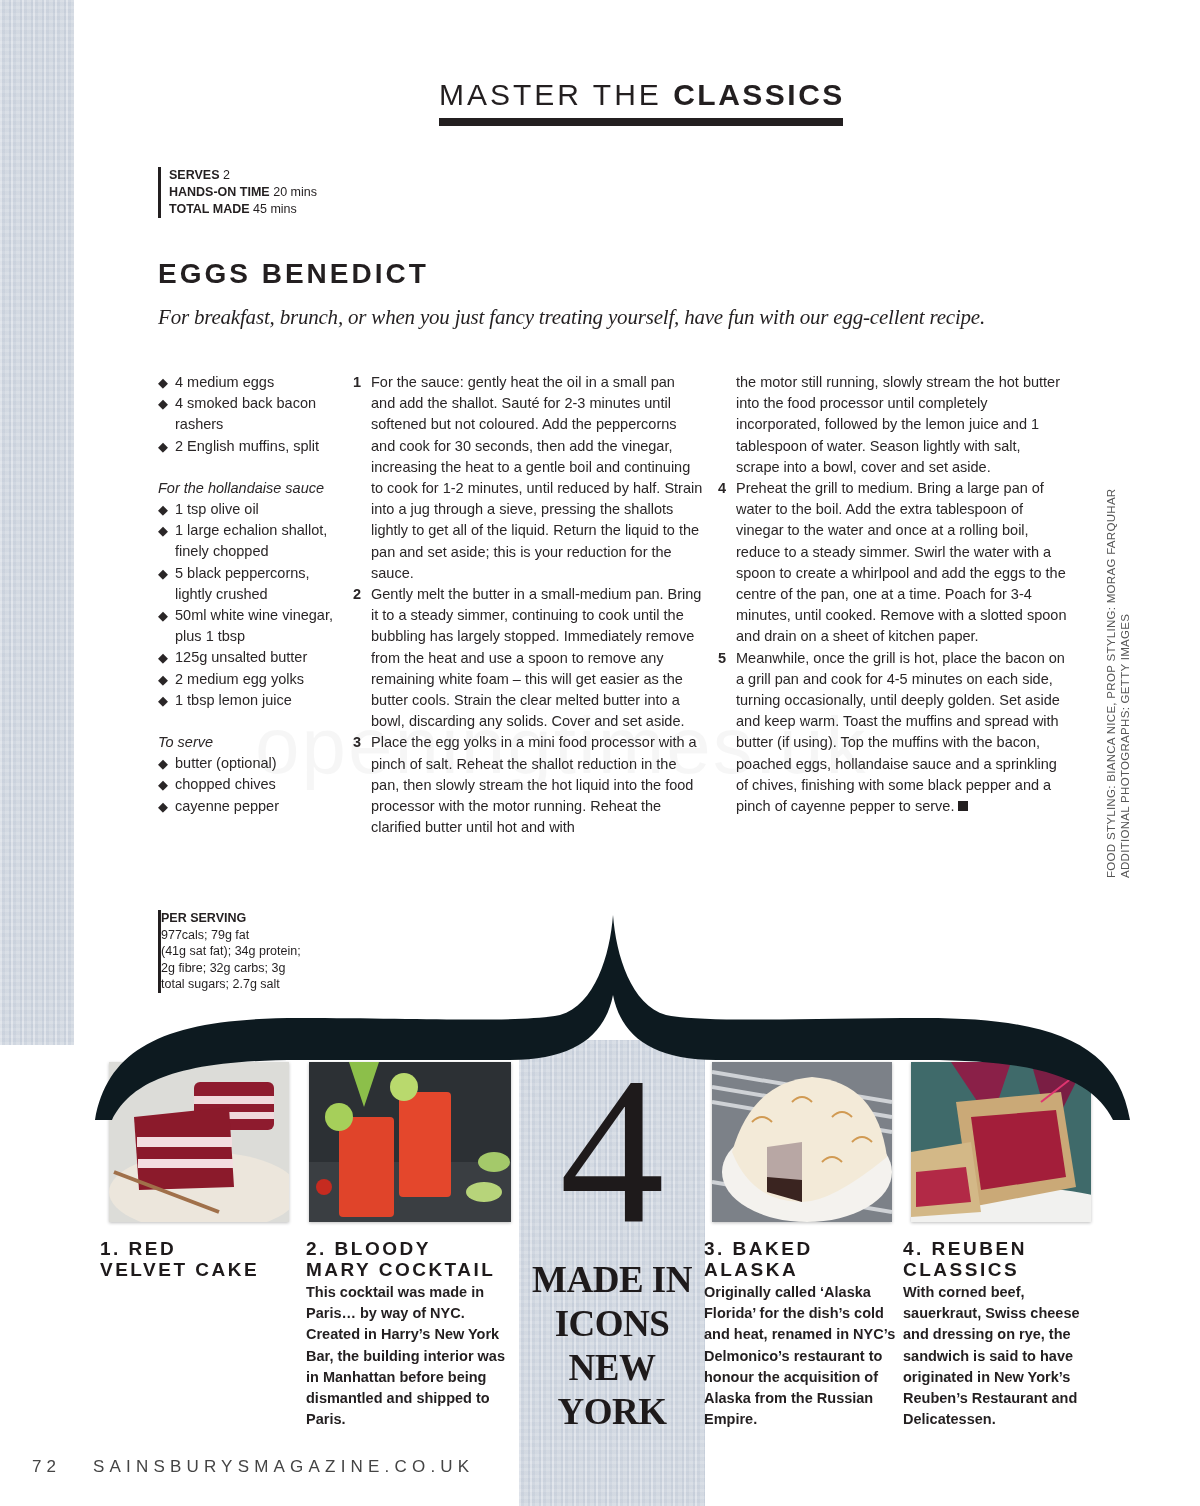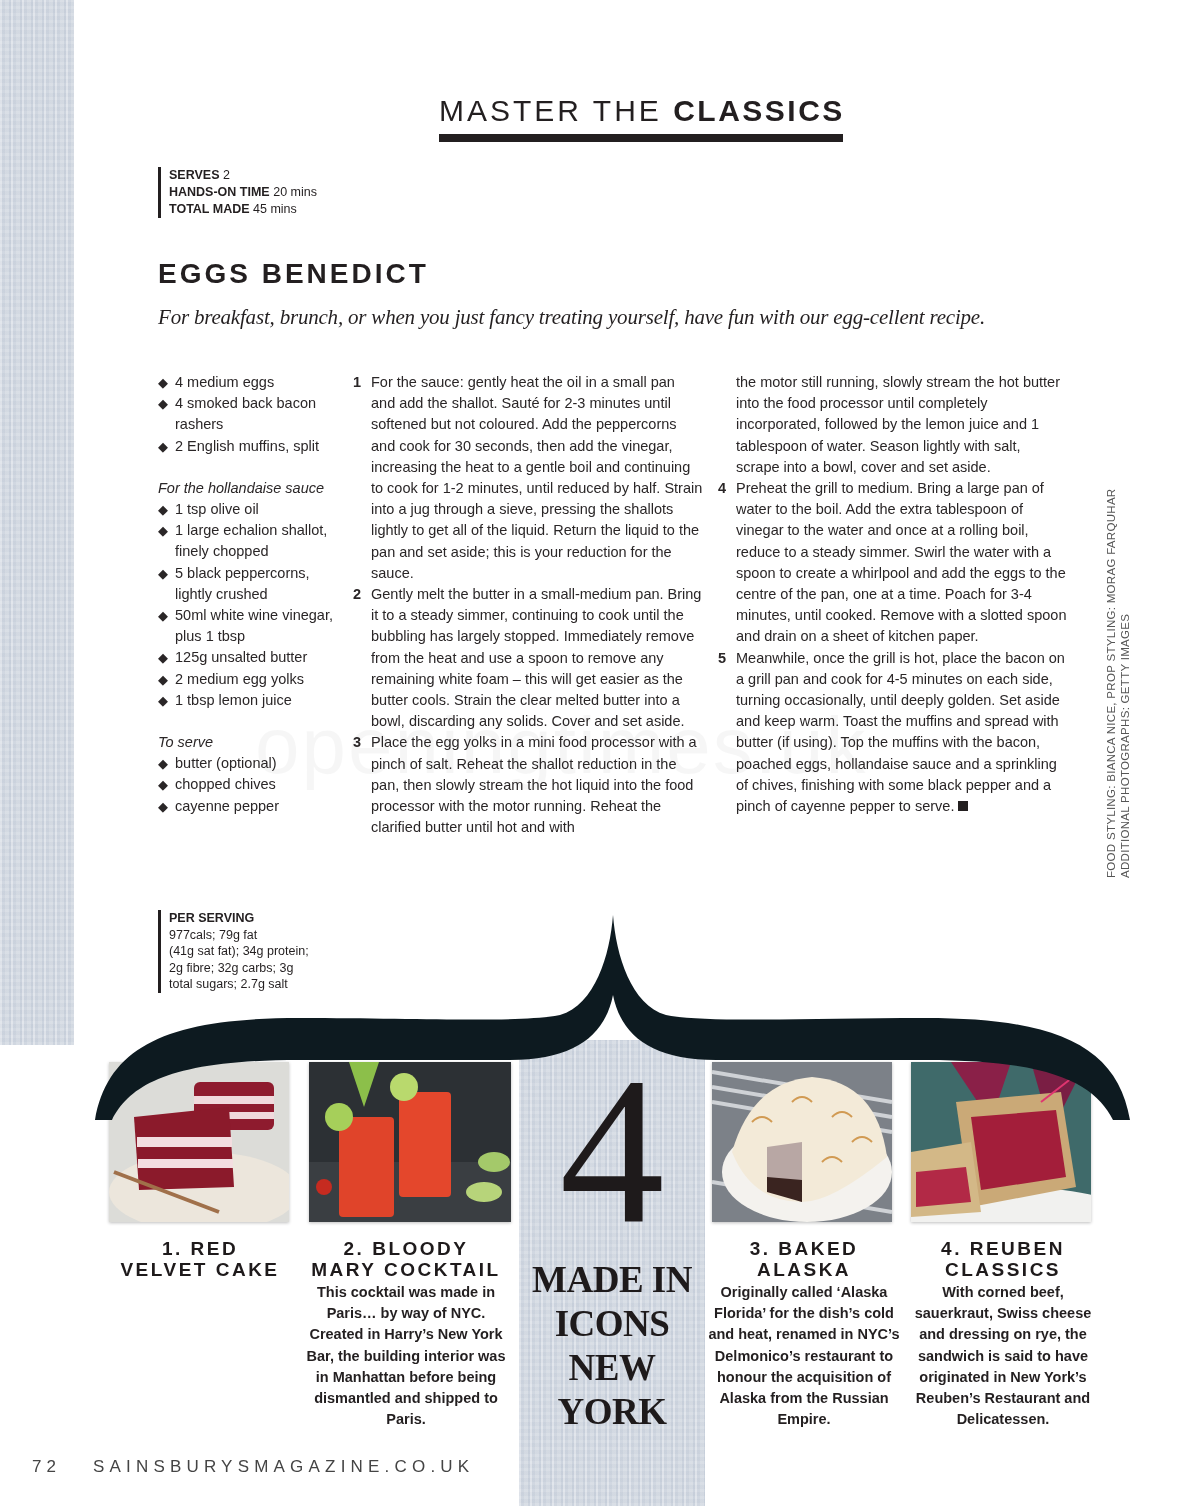--- a/index.html
+++ b/index.html
@@ -9,21 +9,21 @@
     font-family: "Liberation Sans", "DejaVu Sans", sans-serif;
   }
   .wood {
     background-color: #cfd6e0;
     background-image:
       repeating-linear-gradient(90deg, rgba(255,255,255,0.35) 0 2px, rgba(200,208,220,0.2) 2px 5px, rgba(255,255,255,0.15) 5px 9px, rgba(185,195,210,0.25) 9px 11px),
       repeating-linear-gradient(0deg, rgba(255,255,255,0.08) 0 3px, rgba(160,170,185,0.08) 3px 7px);
   }
   .left-strip { position: absolute; left: 0; top: 0; width: 74px; height: 1045px; }
 
-  .header { position: absolute; left: 439px; top: 78px; width: 404px; text-align: left; margin-top: 16px; }
+  .header { position: absolute; left: 439px; top: 78px; width: 404px; text-align: left; }
   .header-title { font-size: 30px; letter-spacing: 3px; font-weight: 300; color: #231f20; white-space: nowrap; }
   .header-title b { font-weight: 700; letter-spacing: 2.5px; }
   .header-rule { height: 8px; background: #231f20; margin-top: 6px; }
 
   .meta-block { position: absolute; left: 158px; top: 167px; border-left: 3px solid #231f20; padding-left: 8px; font-size: 12.5px; line-height: 17px; }
   .meta-block b { font-weight: 700; }
 
   .recipe-title { position: absolute; left: 158px; top: 258px; font-size: 28px; font-weight: 700; letter-spacing: 3px; }
   .recipe-intro { position: absolute; left: 158px; top: 305px; font-family: "Liberation Serif", "DejaVu Serif", serif; font-size: 21px; letter-spacing: -0.2px; white-space: nowrap; font-style: italic; }
 
@@ -34,39 +34,39 @@
   .ing-heading { font-style: italic; margin-top: 21px; }
   .method-1 { left: 353px; top: 372px; width: 350px; }
   .method-2 { left: 718px; top: 372px; width: 350px; }
   .step { position: relative; padding-left: 18px; }
   .step .num { position: absolute; left: 0; top: 0; font-weight: 700; }
   .step.cont { padding-left: 18px; }
   .end-mark { display: inline-block; width: 10px; height: 10px; background: #231f20; margin-left: 4px; vertical-align: 0px; }
 
   .credits { position: absolute; left: 1104px; top: 878px; transform-origin: 0 0; transform: rotate(-90deg); font-size: 11.5px; line-height: 14px; color: #555; letter-spacing: 0.3px; white-space: nowrap; }
 
-  .nutrition { position: absolute; left: 158px; top: 910px; border-left: 3px solid #231f20; padding-left: 8px; font-size: 12.5px; line-height: 16.5px; }
+  .nutrition { position: absolute; left: 158px; top: 910px; border-left: 3px solid #231f20; font-size: 12.5px; line-height: 16.5px; }
   .nutrition b { font-weight: 700; }
 
   .watermark { position: absolute; left: 255px; top: 700px; font-size: 80px; color: rgba(0,0,0,0.035); letter-spacing: 2px; pointer-events: none; white-space: nowrap; }
 
   .brace { position: absolute; left: 90px; top: 915px; width: 1045px; height: 210px; }
 
   .center-panel { position: absolute; left: 519px; top: 1040px; width: 186px; height: 466px; }
   .big-four { position: absolute; left: 0; top: 10px; width: 186px; text-align: center; font-family: "Liberation Serif", "DejaVu Serif", serif; font-size: 210px; line-height: 200px; color: #1e1a1b; }
   .icons-text { position: absolute; left: 519px; top: 1258px; width: 186px; text-align: center; font-family: "Liberation Serif", "DejaVu Serif", serif; font-weight: 700; font-size: 37px; line-height: 44px; color: #1e1a1b; letter-spacing: -0.5px; }
 
   .photo { position: absolute; top: 1062px; height: 160px; overflow: hidden; box-shadow: 0 1px 3px rgba(0,0,0,0.25); }
   .photo svg { display: block; }
   .p1 { left: 109px; width: 180px; }
   .p2 { left: 309px; width: 202px; }
   .p3 { left: 712px; width: 180px; }
   .p4 { left: 911px; width: 180px; }
 
-  .icon-card { position: absolute; top: 1238px; width: 200px; text-align: center; }
+  .icon-card { position: absolute; top: 1238px; width: 200px; text-align: left; }
   .icon-card .t { font-weight: 700; font-size: 19px; line-height: 21px; letter-spacing: 2.5px; color: #1e1a1b; }
   .icon-card .d { font-size: 14.5px; line-height: 21.2px; margin-top: 2px; color: #231f20; font-weight: 600; }
   .c1 { left: 100px; } .c2 { left: 306px; width: 200px; } .c3 { left: 704px; } .c4 { left: 903px; }
 
   .footer { position: absolute; left: 32px; top: 1457px; font-size: 17px; letter-spacing: 5px; color: #444; white-space: nowrap; }
   .footer .site { margin-left: 32px; letter-spacing: 5.2px; }
 </style>
 </head>
 <body>
 

